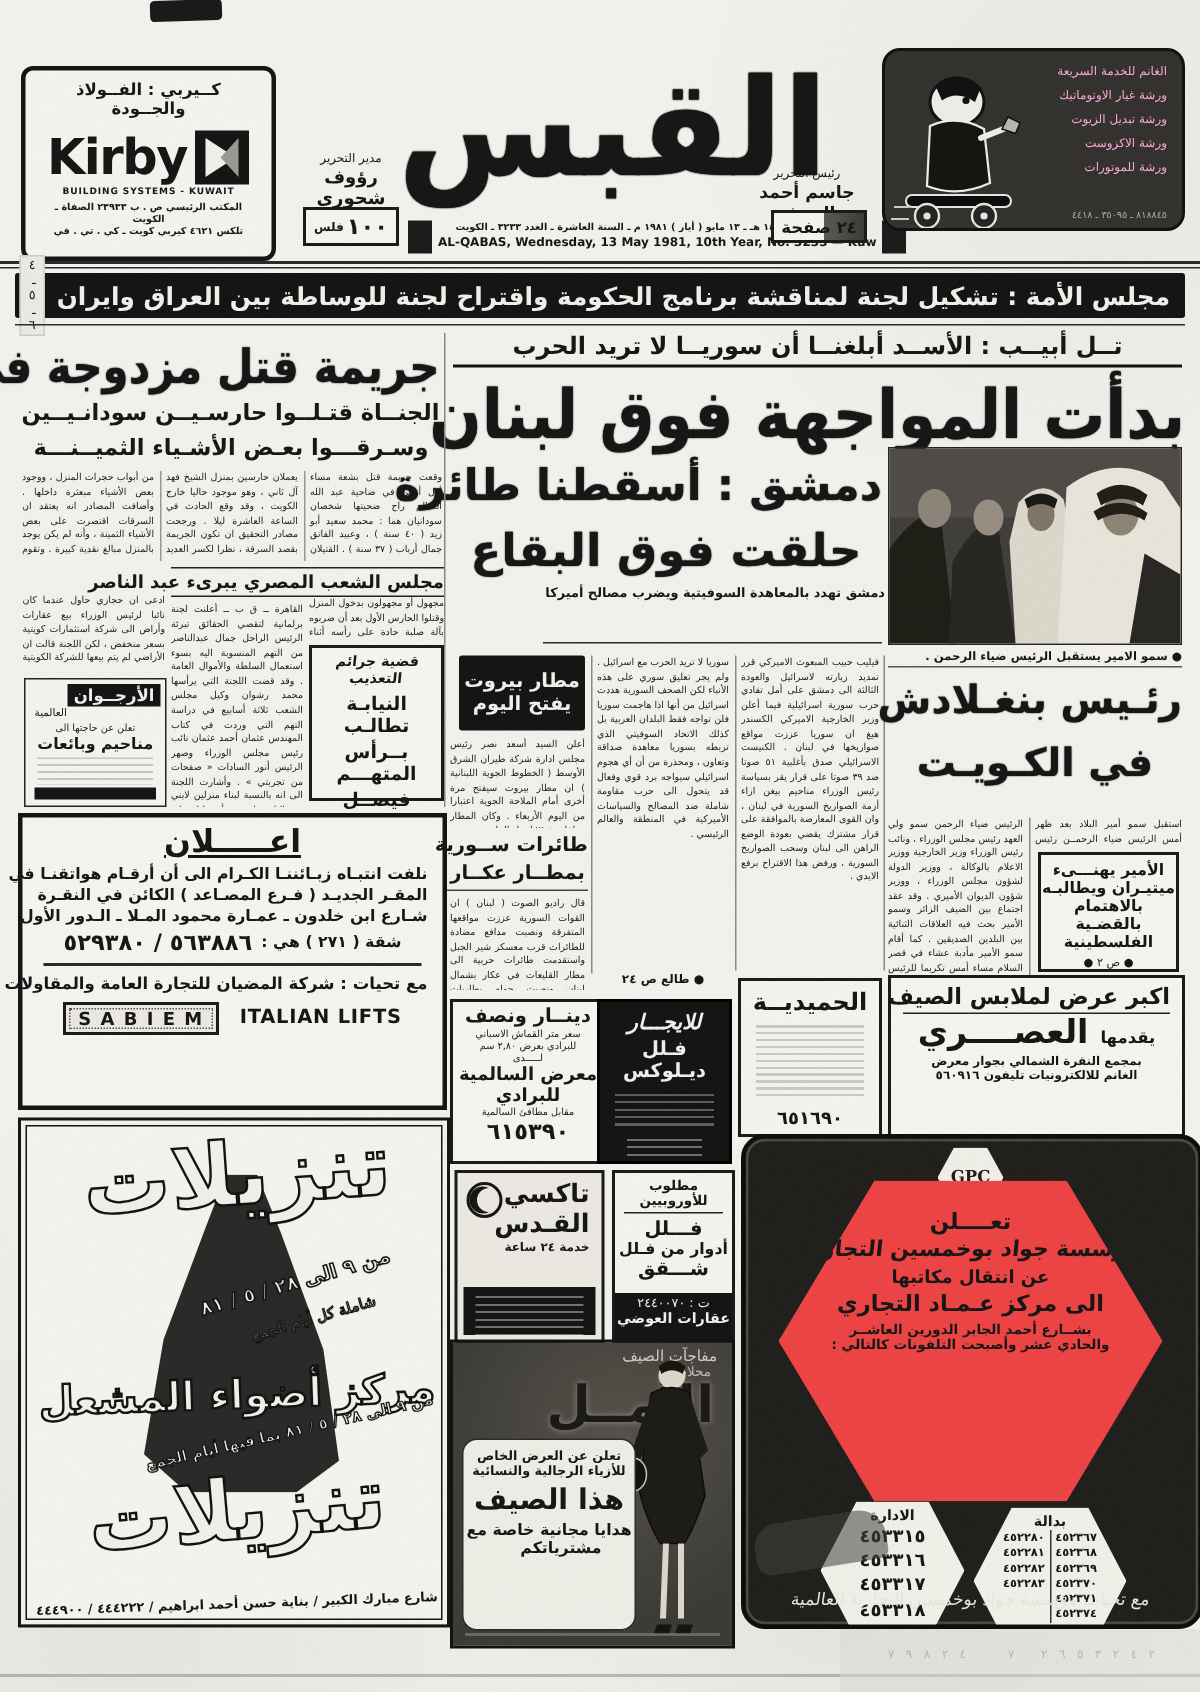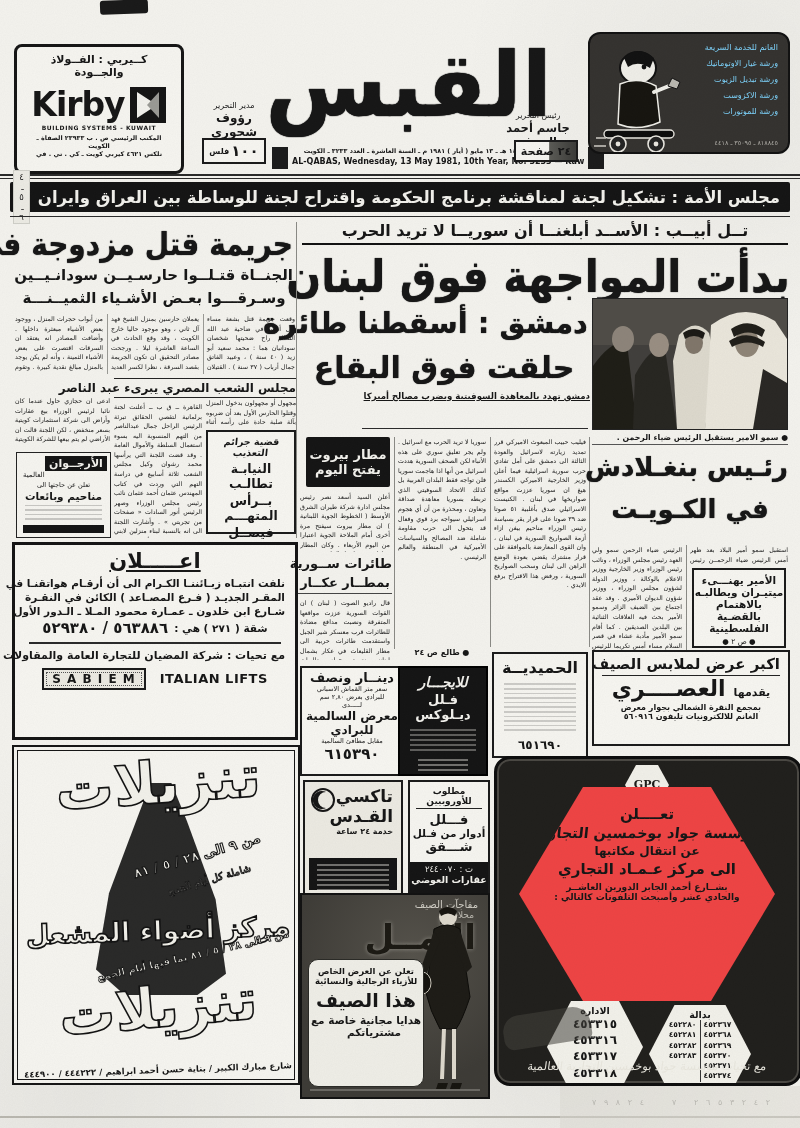--- a/index.html
+++ b/index.html
@@ -77,21 +77,21 @@
       <path d="M30 50 Q48 42 66 52 L70 88 Q48 98 28 90 Z" fill="#16140f" stroke="#efeee8" stroke-width="1.5"></path>
       <path d="M64 58 L84 50" stroke="#efeee8" stroke-width="4" stroke-linecap="round"></path>
       <path d="M82 44 l8 4 -3 7 -9 -3 Z" fill="#b9b7b0" stroke="#111"></path>
       <rect x="14" y="96" width="70" height="8" rx="4" fill="#0c0c0c" stroke="#e8e6df" stroke-width="1.4"></rect>
       <circle cx="28" cy="110" r="8" fill="#242424" stroke="#e8e6df" stroke-width="1.6"></circle>
       <circle cx="66" cy="110" r="8" fill="#242424" stroke="#e8e6df" stroke-width="1.6"></circle>
       <circle cx="28" cy="110" r="2.4" fill="#e8e6df"></circle>
       <circle cx="66" cy="110" r="2.4" fill="#e8e6df"></circle>
       <path d="M6 104 h10 M4 112 h12" stroke="#cfcdc6" stroke-width="1.4"></path>
     </svg>
-    <div class="abs ar" style="right:10px;top:8px;width:104px;color:#7dd3fc;">
+    <div class="abs ar" style="right:10px;top:8px;width:104px;color:#f9a8d4;">
       <div class="f8" style="margin-bottom:4px;">الغانم للخدمة السريعة</div>
       <div class="f8" style="margin-bottom:4px;">ورشة غيار الاوتوماتيك</div>
       <div class="f8" style="margin-bottom:4px;">ورشة تبديل الزيوت</div>
       <div class="f8" style="margin-bottom:4px;">ورشة الاكزوست</div>
       <div class="f8">ورشة للموتورات</div>
     </div>
     <div class="abs ar" style="right:10px;bottom:5px;width:120px;font-size:6.4px;color:#d8d6cf;opacity:.75;">٨١٨٨٤٥ ـ ٣٥٠٩٥ ـ ٤٤١٨</div>
   </div>
 
   <div class="abs rule" style="left:0;top:174px;width:800px;height:1.5px;"></div>
@@ -123,21 +123,21 @@
       <ellipse cx="154" cy="44" rx="12" ry="14" fill="#8b8072"></ellipse>
       <path d="M138 30 q17 -12 34 1 l-3 7 q-14 -9 -28 0 Z" fill="#191712"></path>
       <path d="M136 42 q18 -12 36 1 l-2 5 q-15 -9 -31 0 Z" fill="#191712"></path>
       <path d="M170 70 L194 84 L194 130 L160 130 Z" fill="#23211d"></path>
       <rect width="194" height="130" fill="#fff" opacity="0.03"></rect>
     </svg>
   </div>
   <div class="abs ar b" style="left:592px;top:433px;width:196px;font-size:7.8px;border-bottom:1px solid #555;padding-bottom:2px;">● سمو الامير يستقبل الرئيس ضياء الرحمن .</div>
 
   <div class="abs ar" style="left:362px;top:388px;width:228px;">
-    <div class="b" style="font-size:8.6px;line-height:2;white-space:nowrap;text-decoration:underline;">دمشق تهدد بالمعاهدة السوفيتية ويضرب مصالح أميركا</div>
+    <div class="b" style="font-size:8.6px;line-height:2;white-space:nowrap;">دمشق تهدد بالمعاهدة السوفيتية ويضرب مصالح أميركا</div>
   </div>
   <div class="abs rule" style="left:362px;top:428px;width:226px;height:1px;"></div>
 
   <div class="abs ar c nw x" style="left:15px;top:226px;width:278px;font-size:28px;transform:scaleY(1.12);transform-origin:top;text-shadow:0 0 1px #111;">جريمة قتل مزدوجة في الضاحية</div>
   <div class="abs ar c nw b" style="left:15px;top:266px;width:278px;font-size:15px;">الجنــاة قتـلــوا حارسـيــن سودانـيــين</div>
   <div class="abs ar c nw b" style="left:15px;top:289px;width:278px;font-size:15px;">وسـرقـــوا بعـض الأشـياء الثميــنـــة</div>
   <div class="abs ar j f6" style="left:15px;top:314px;width:280px;height:60px;overflow:hidden;column-count:3;column-gap:8px;column-rule:1px solid #9a9a95;">وقعت جريمة قتل بشعة مساء أول أمس في ضاحية عبد الله السالم راح ضحيتها شخصان سودانيان هما : محمد سعيد أبو زيد ( ٤٠ سنة ) ، وعبيد الفاتق جمال أرباب ( ٣٧ سنة ) . القتيلان يعملان حارسين بمنزل الشيخ فهد آل ثاني ، وهو موجود حاليا خارج الكويت ، وقد وقع الحادث في الساعة العاشرة ليلا . ورجحت مصادر التحقيق ان تكون الجريمة بقصد السرقة ، نظرا لكسر العديد من أبواب حجرات المنزل ، ووجود بعض الأشياء مبعثرة داخلها . وأضافت المصادر انه يعتقد ان السرقات اقتصرت على بعض الأشياء الثمينة ، وأنه لم يكن يوجد بالمنزل مبالغ نقدية كبيرة . وتقوم سلطات الأمن حاليا بتحريات مكثفة للوصول الى الفاعلين بأسرع وقت ممكن .</div>
 
   <div class="abs ar c b" style="left:114px;top:378px;width:182px;font-size:12px;border-top:1.5px solid #222;border-bottom:1.5px solid #222;padding:2px 0;white-space:nowrap;">مجلس الشعب المصري يبرىء عبد الناصر</div>
   <div class="abs ar j f6" style="left:15px;top:396px;width:95px;height:52px;overflow:hidden;">ادعى ان حجازي حاول عندما كان نائبا لرئيس الوزراء بيع عقارات وأراض الى شركة استثمارات كويتية بسعر منخفض ، لكن اللجنة قالت ان الأراضي لم يتم بيعها للشركة الكويتية .</div>
@@ -228,21 +228,21 @@
     <div class="scribw" style="margin:6px 10px 0;height:26px;opacity:.8;"></div>
     <div class="scribw" style="margin:4px 18px 0;height:16px;"></div>
   </div>
 
   <div class="abs" style="left:492px;top:652px;width:96px;height:106px;border:2px solid #1a1a1a;background:#f6f5f0;direction:rtl;padding:4px 6px;">
     <div class="x" style="font-size:16px;text-align:center;">الحميديــة</div>
     <div class="scrib" style="height:52px;margin:5px 4px 0;opacity:.5;"></div>
     <div class="b" style="font-size:12px;text-align:center;margin-top:4px;letter-spacing:2px;">٦٥١٦٩٠</div>
   </div>
 
-  <div class="abs" style="left:592px;top:650px;width:198px;height:96px;border:2.5px solid #1a1a1a;background:#f7f6f1;text-align:center;direction:rtl;padding-top:3px;">
+  <div class="abs" style="left:592px;top:650px;width:198px;height:108px;border:2.5px solid #1a1a1a;background:#f7f6f1;text-align:center;direction:rtl;padding-top:3px;">
     <div class="x nw" style="font-size:15px;border-bottom:1.5px solid #222;margin:0 8px;padding-bottom:2px;">اكبر عرض لملابس الصيف</div>
     <div style="display:flex;justify-content:center;align-items:baseline;gap:8px;direction:rtl;">
       <span class="b" style="font-size:11px;">يقدمها</span>
       <span class="x" style="font-size:22px;">العصــــري</span>
     </div>
     <div class="b" style="font-size:8px;margin-top:2px;">بمجمع النقرة الشمالي بجوار معرض</div>
     <div class="b" style="font-size:8px;">الغانم للالكترونيات تليفون ٥٦٠٩١٦</div>
   </div>
 
   <div class="abs" style="left:12px;top:745px;width:288px;height:340px;border:2.5px solid #151515;box-shadow:inset 0 0 0 3px #f4f3ee,inset 0 0 0 4px #151515;background:#f6f5f0;overflow:hidden;">

